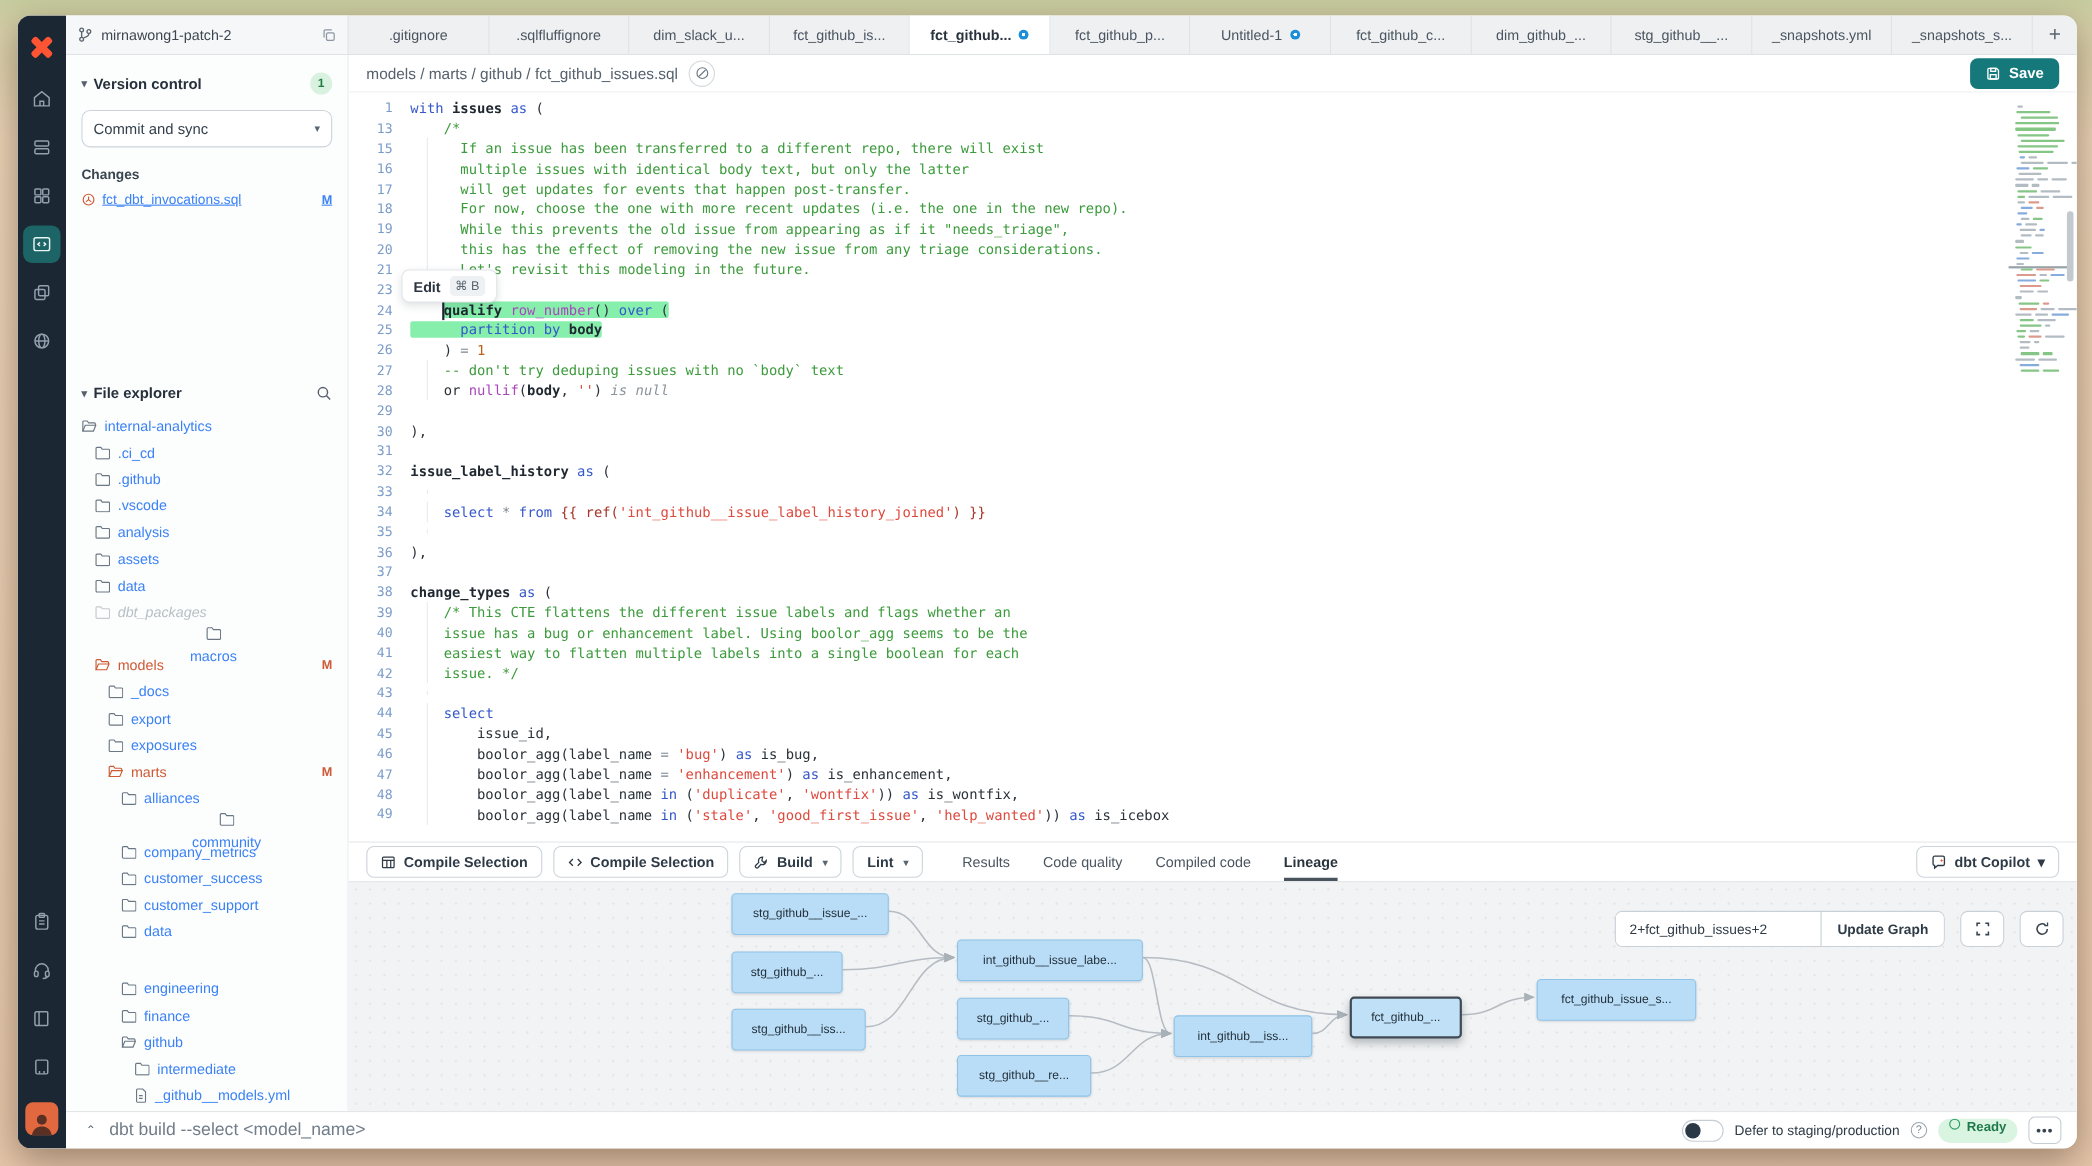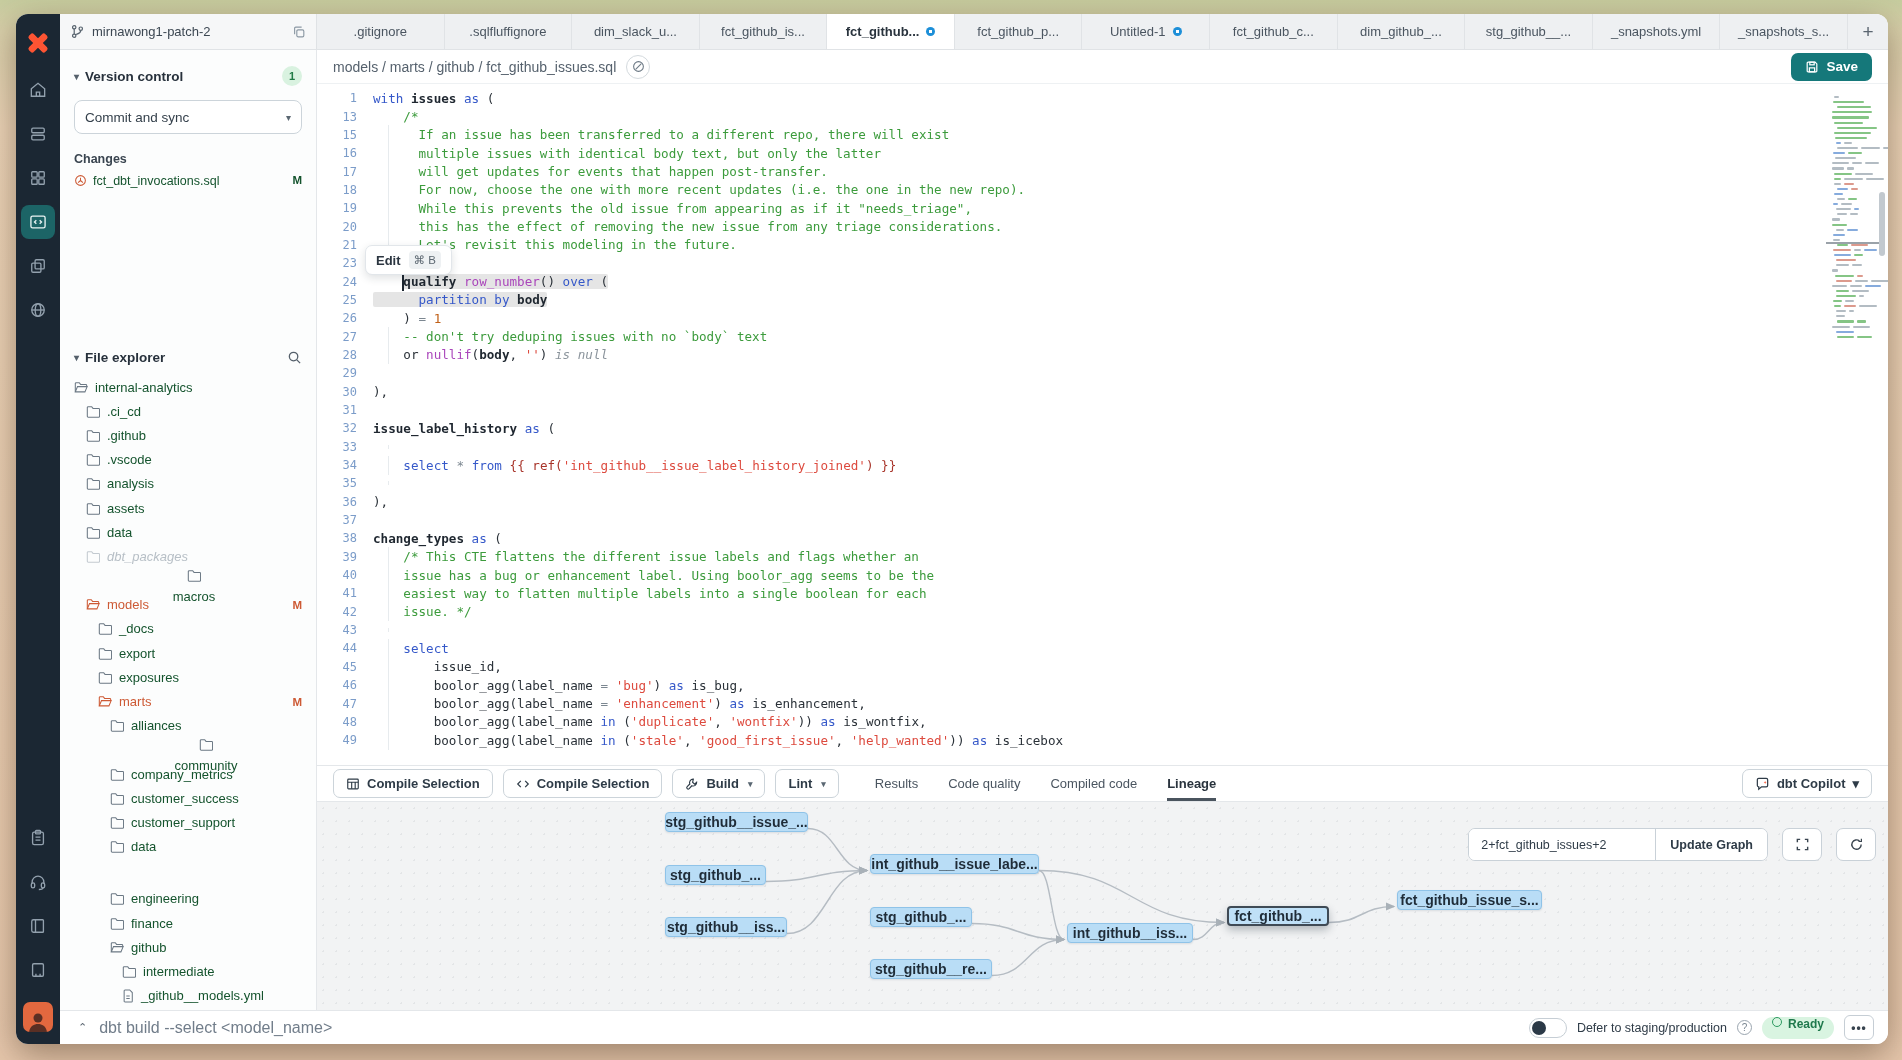--- a/index.html
+++ b/index.html
@@ -39,27 +39,27 @@
 
   
   .panel { width:257px; flex:none; background:#fcfdfd; border-right:1px solid #e4e7ea; overflow:hidden; display:flex; flex-direction:column; }
   .vc { height:300px; flex:none; padding:16px 14px 0; }
   .sec-head { display:flex; align-items:center; gap:6px; font-size:13.5px; font-weight:bold; color:#27313c; }
   .sec-head .chev { font-size:10px; color:#55606b; }
   .count-badge { margin-left:auto; width:20px; height:20px; border-radius:50%; background:#d9f2e0; color:#1f7a45; font-size:11px; font-weight:bold; display:flex; align-items:center; justify-content:center; }
   .commit-select { margin-top:14px; height:34px; border:1px solid #ccd4da; border-radius:8px; background:#fff; display:flex; align-items:center; padding:0 10px; font-size:13.5px; color:#333f4a; cursor:pointer; }
   .commit-select .chev { margin-left:auto; font-size:10px; color:#5a6772; }
   .changes-label { margin-top:18px; font-size:12.5px; font-weight:bold; color:#3a4550; }
-  .change-item { margin-top:8px; display:flex; align-items:flex-start; gap:6px; font-size:12.5px; color:#14532d; cursor:pointer; }
+  .change-item { margin-top:8px; display:flex; align-items:flex-end; gap:6px; font-size:12.5px; color:#3b82f6; cursor:pointer;text-decoration:underline; }
   .change-item .m { margin-left:auto; font-weight:bold; font-size:11.5px; }
   .fe { flex:1; padding:0 14px; overflow:hidden; }
   .fe .sec-head { margin-bottom:10px; }
   .fe-search { margin-left:auto; cursor:pointer; display:flex; }
   .tree { }
-  .titem { height:24.2px; display:flex; align-items:center; gap:7px; font-size:13px; color:#14532d; cursor:pointer; white-space:nowrap; }
+  .titem { height:24.2px; display:flex; align-items:center; gap:7px; font-size:13px; color:#3b82f6; cursor:pointer; white-space:nowrap; }
   .titem svg { flex:none; }
   .titem .m { margin-left:auto; color:#cd5a35; font-weight:bold; font-size:11.5px; }
   .titem.muted { color:#b7bfc6; font-style:italic; }
   .titem.modified { color:#cd5a35; }
 
   
   .editor-col { flex:1; display:flex; flex-direction:column; min-width:0; background:#fff; }
   .crumb-row { height:34px; flex:none; display:flex; align-items:center; padding:0 16px; gap:10px; border-bottom:1px solid #eef1f3; }
   .crumb { font-size:14px; color:#55616d; }
   .docs-icon { width:24px; height:24px; border-radius:50%; border:1px solid #d4dade; display:flex; align-items:center; justify-content:center; cursor:pointer; }
@@ -67,21 +67,21 @@
 
   .code-wrap { flex:1; position:relative; overflow:hidden; font-family:"DejaVu Sans Mono",monospace; }
   #code { position:absolute; inset:0 64px 0 0; padding-top:5px; }
   .line { height:18.35px; display:flex; align-items:center; font-size:12.6px; }
   .ln { width:56px; flex:none; text-align:right; padding-right:16px; color:#7b9cc9; font-size:12px; cursor:pointer; }
   .lt { position:relative; white-space:pre; color:#2a3138; flex:1; cursor:text; }
   .lt .guide { position:absolute; left:2ch; top:-2px; bottom:-2px; border-left:1px solid #e7ebee; }
   .kw{color:#3558c9} .cm{color:#3c9b3c} .str{color:#dd4a3e} .fn{color:#aa46bb}
   .b{font-weight:bold;color:#1f2730} .op{color:#7c8791} .num{color:#c06018}
   .jj{color:#a8342a} .mut{color:#8b949c;font-style:italic}
-  .sel { background:#e5e5e5; border-radius:2px; position:relative;margin-top:29px; }
+  .sel { background:#86efac; border-radius:2px; position:relative;margin-top:29px; }
   .caret { position:absolute; left:-1px; top:-2px; bottom:-2px; width:1.6px; background:#1d2630; }
 
   .edit-popup { position:absolute; left:48px; top:161px; height:30px; background:#fff; border:1px solid #e2e6ea; border-radius:7px; box-shadow:0 3px 8px rgba(30,40,50,.14); display:flex; align-items:center; gap:8px; padding:0 10px; font-family:"Liberation Sans",sans-serif; cursor:pointer; }
   .edit-popup .lbl { font-size:13px; font-weight:bold; color:#2b3540; }
   .edit-popup .kbd { background:#eef1f3; border-radius:4px; font-size:11.5px; color:#5c6771; padding:2px 5px; }
 
   .minimap { position:absolute; right:14px; top:8px; width:44px; height:250px; cursor:pointer; }
   .mm-row { position:absolute; height:2.2px; border-radius:1px; }
   .mm-line { position:absolute; left:-4px; right:-6px; top:150px; border-top:2px solid #9aa2a9; }
   .vscroll { position:absolute; right:2px; top:0; bottom:0; width:8px; }
@@ -93,21 +93,21 @@
   .act-btn .chev { font-size:9px; color:#5a6772; margin-left:2px; }
   .btabs { display:flex; margin-left:26px; gap:30px; height:100%; align-items:stretch; }
   .btab { display:flex; align-items:center; font-size:13px; color:#4a5560; cursor:pointer; }
   .btab.active { font-weight:bold; color:#29333d; box-shadow:inset 0 -3px 0 #4a545e; }
   .copilot { margin-left:auto; height:29px; border:1px solid #ccd4da; background:#fff; border-radius:7px; display:flex; align-items:center; gap:7px; padding:0 12px; font-size:13px; color:#2e3b47; font-weight:bold; cursor:pointer; font-family:inherit; }
 
   
   .lineage { height:209px; flex:none; position:relative; background:#f2f3f4; border-top:1px solid #e4e7ea; overflow:hidden;
              background-image:radial-gradient(#e3e5e7 1px, transparent 1px); background-size:13px 13px; }
   #edges { position:absolute; inset:0; }
-  .lnode { position:absolute; height:20px; background:#b9ddf6; border:1px solid #8fc3e8; border-radius:4px; font-size:14px; color:#1f2c38; display:flex; align-items:center; justify-content:center; white-space:nowrap; overflow:hidden; padding:0 8px; cursor:pointer; box-shadow:0 1px 2px rgba(40,60,80,.12);font-weight:bold; }
+  .lnode { position:absolute; height:38px; background:#b9ddf6; border:1px solid #8fc3e8; border-radius:4px; font-size:11px; color:#1f2c38; display:flex; align-items:center; justify-content:center; white-space:nowrap; overflow:hidden; padding:0 8px; cursor:pointer; box-shadow:0 1px 2px rgba(40,60,80,.12); }
   .lnode.selected { border:2px solid #3f4a55; background:#bfe0f7; box-shadow:0 4px 8px rgba(30,45,60,.3); }
   .lin-controls { position:absolute; top:26px; right:12px; display:flex; align-items:center; }
   .lin-group { display:flex; border:1px solid #c9d1d8; border-radius:7px; background:#fff; overflow:hidden; height:33px; }
   .lin-input { width:186px; border:none; outline:none; padding:0 12px; font-size:12.5px; color:#2e3b47; font-family:inherit; }
   .lin-update { border:none; border-left:1px solid #c9d1d8; background:#fff; font-size:12.5px; font-weight:bold; color:#2e3b47; padding:0 14px; cursor:pointer; font-family:inherit; }
   .lin-sq { width:40px; height:33px; border:1px solid #c9d1d8; border-radius:7px; background:#fff; margin-left:14px; display:flex; align-items:center; justify-content:center; cursor:pointer; }
 
   
   .statusbar { height:34px; flex:none; background:#fff; border-top:1px solid #e4e7ea; display:flex; align-items:center; padding:0 14px 0 18px; gap:12px; }
   .sb-caret { color:#5a6570; font-size:11px; cursor:pointer; }

